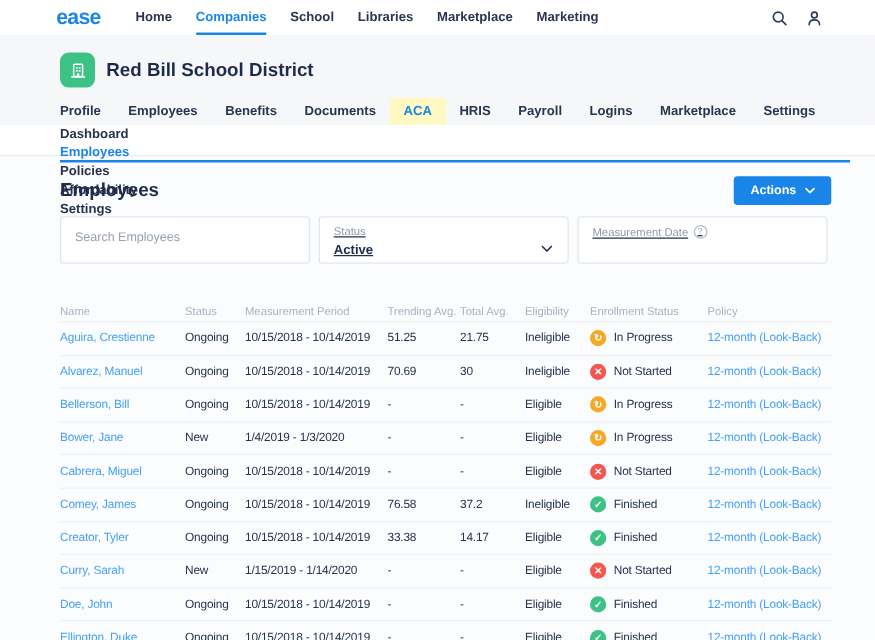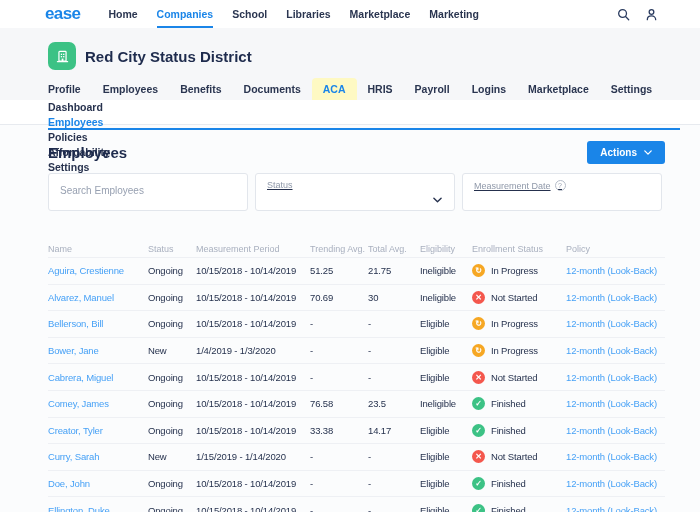--- a/index.html
+++ b/index.html
@@ -102,21 +102,21 @@
             <rect x="4.2" y="2.6" width="7.6" height="10.4" rx="0.8" stroke="#fff" stroke-width="1.3"></rect>
             <rect x="6.2" y="5" width="1.4" height="1.4" fill="#fff"></rect>
             <rect x="8.6" y="5" width="1.4" height="1.4" fill="#fff"></rect>
             <rect x="6.2" y="7.5" width="1.4" height="1.4" fill="#fff"></rect>
             <rect x="8.6" y="7.5" width="1.4" height="1.4" fill="#fff"></rect>
             <rect x="7.1" y="10.2" width="1.9" height="2.8" fill="#fff"></rect>
             <path d="M2.5 13.4h11" stroke="#fff" stroke-width="1.2" stroke-linecap="round"></path>
           </svg>
         </span>
       </span>
-      <h1 class="company-name">Red City Status District</h1>
+      <h1 class="company-name">Red Bill School District</h1>
     </div>
     <nav class="company-tabs">
         <a class="tab">Profile</a>
         <a class="tab">Employees</a>
         <a class="tab">Benefits</a>
         <a class="tab">Documents</a>
         <a class="tab active">ACA</a>
         <a class="tab">HRIS</a>
         <a class="tab">Payroll</a>
         <a class="tab">Logins</a>
@@ -147,20 +147,21 @@
         </span>
       </button>
     </div>
 
     <div class="filters">
       <div class="filter">
         <input placeholder="Search Employees" style="">
       </div>
       <div class="filter">
         <div class="f-label">Status</div>
+        <div class="f-value">Active</div>
         <span class="chev">
           <svg width="9" height="6" viewBox="0 0 10 6" fill="none">
               <path d="M1 1l4 4 4-4" stroke="#25304d" stroke-width="1.5" stroke-linecap="round" stroke-linejoin="round"></path>
             </svg>
         </span>
       </div>
       <div class="filter">
         <div class="f-label">
           <span>Measurement Date</span>
           <span class="help">?</span>
@@ -243,21 +244,21 @@
               <span class="badge notstarted">✕</span>
               <span>Not Started</span>
             </div>
             <a class="cell link">12-month (Look-Back)</a>
           </div>
           <div class="trow">
             <a class="cell link">Comey, James</a>
             <div class="cell">Ongoing</div>
             <div class="cell">10/15/2018 - 10/14/2019</div>
             <div class="cell">76.58</div>
-            <div class="cell">23.5</div>
+            <div class="cell">37.2</div>
             <div class="cell">Ineligible</div>
             <div class="cell enroll">
               <span class="badge finished">✓</span>
               <span>Finished</span>
             </div>
             <a class="cell link">12-month (Look-Back)</a>
           </div>
           <div class="trow">
             <a class="cell link">Creator, Tyler</a>
             <div class="cell">Ongoing</div>

